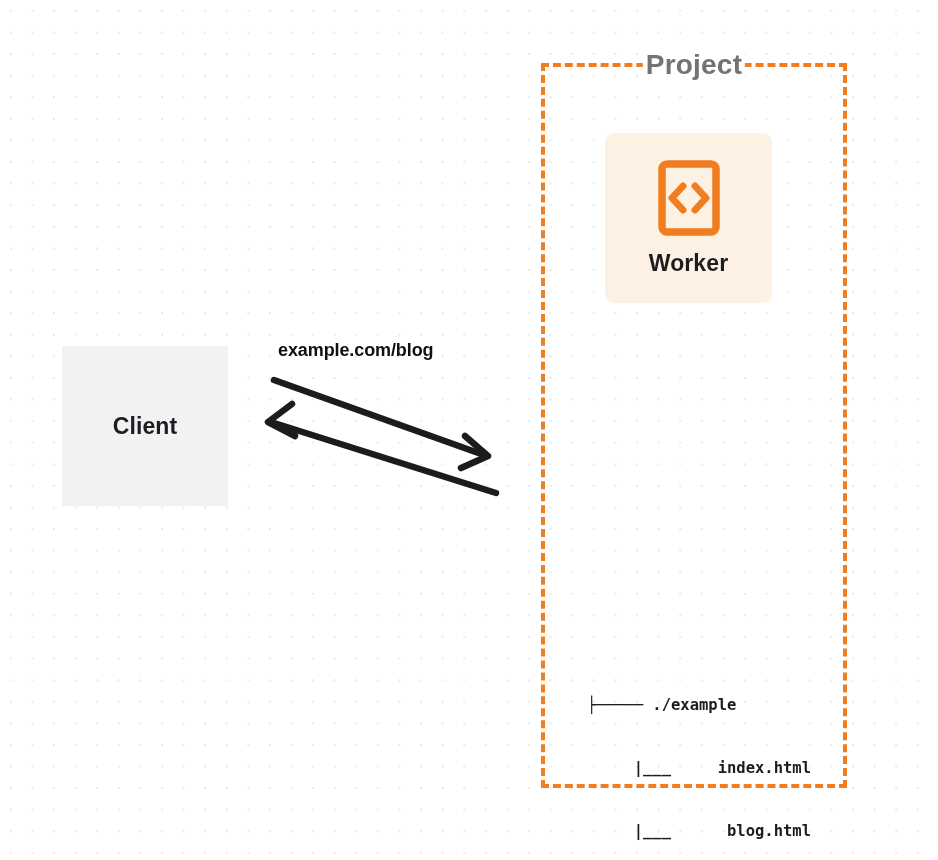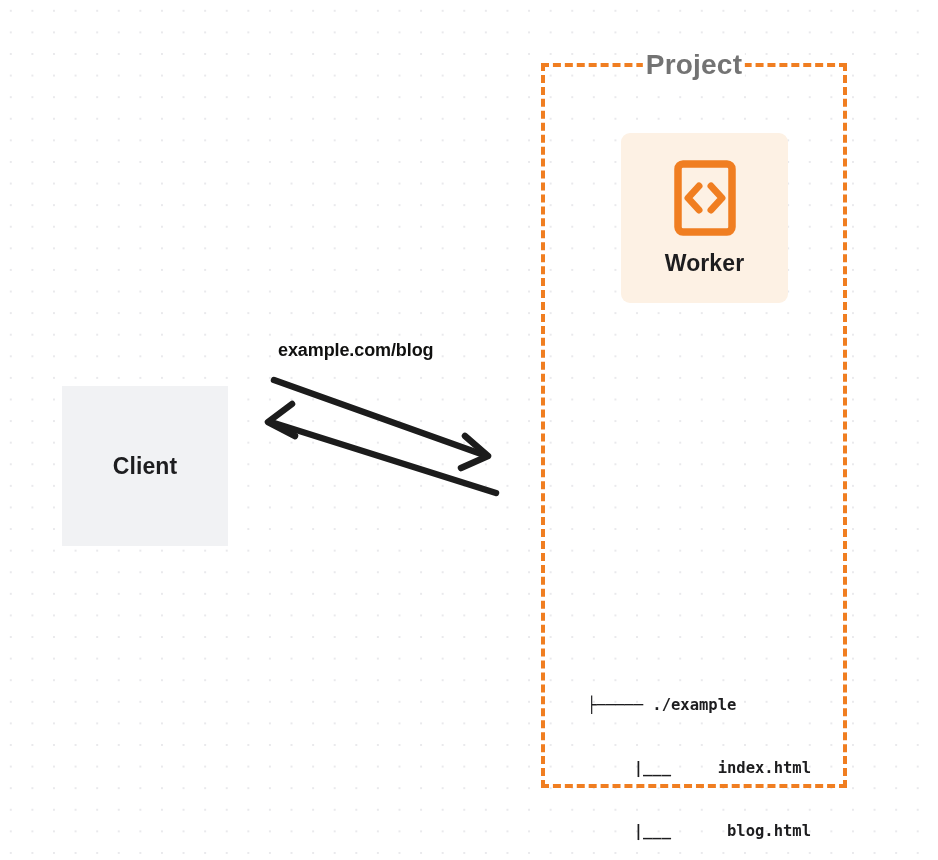--- a/index.html
+++ b/index.html
@@ -29,21 +29,20 @@
   #client-node {
     position: absolute;
     left: 62px;
     top: 346px;
     width: 166px;
     height: 160px;
     background: #f1f2f4;
     display: flex;
     align-items: center;
     justify-content: center;
-    margin-top: 40px;
   }
   #client-node .node-title {
     font-size: 23px;
     font-weight: 700;
     color: #1d1d1f;
     letter-spacing: 0.1px;
   }
 
   
   #connector {
@@ -92,21 +91,21 @@
   .service-card {
     position: absolute;
     background: #fdf1e4;
     border-radius: 9px;
     display: flex;
     flex-direction: column;
     align-items: center;
     justify-content: center;
   }
   #worker-card {
-    left: 76px;
+    left: 60px;
     top: 66px;
     width: 167px;
     height: 170px;
   }
   #assets-card {
     left: 69px;
     top: 418px;
     width: 173px;
     height: 164px;
   }

